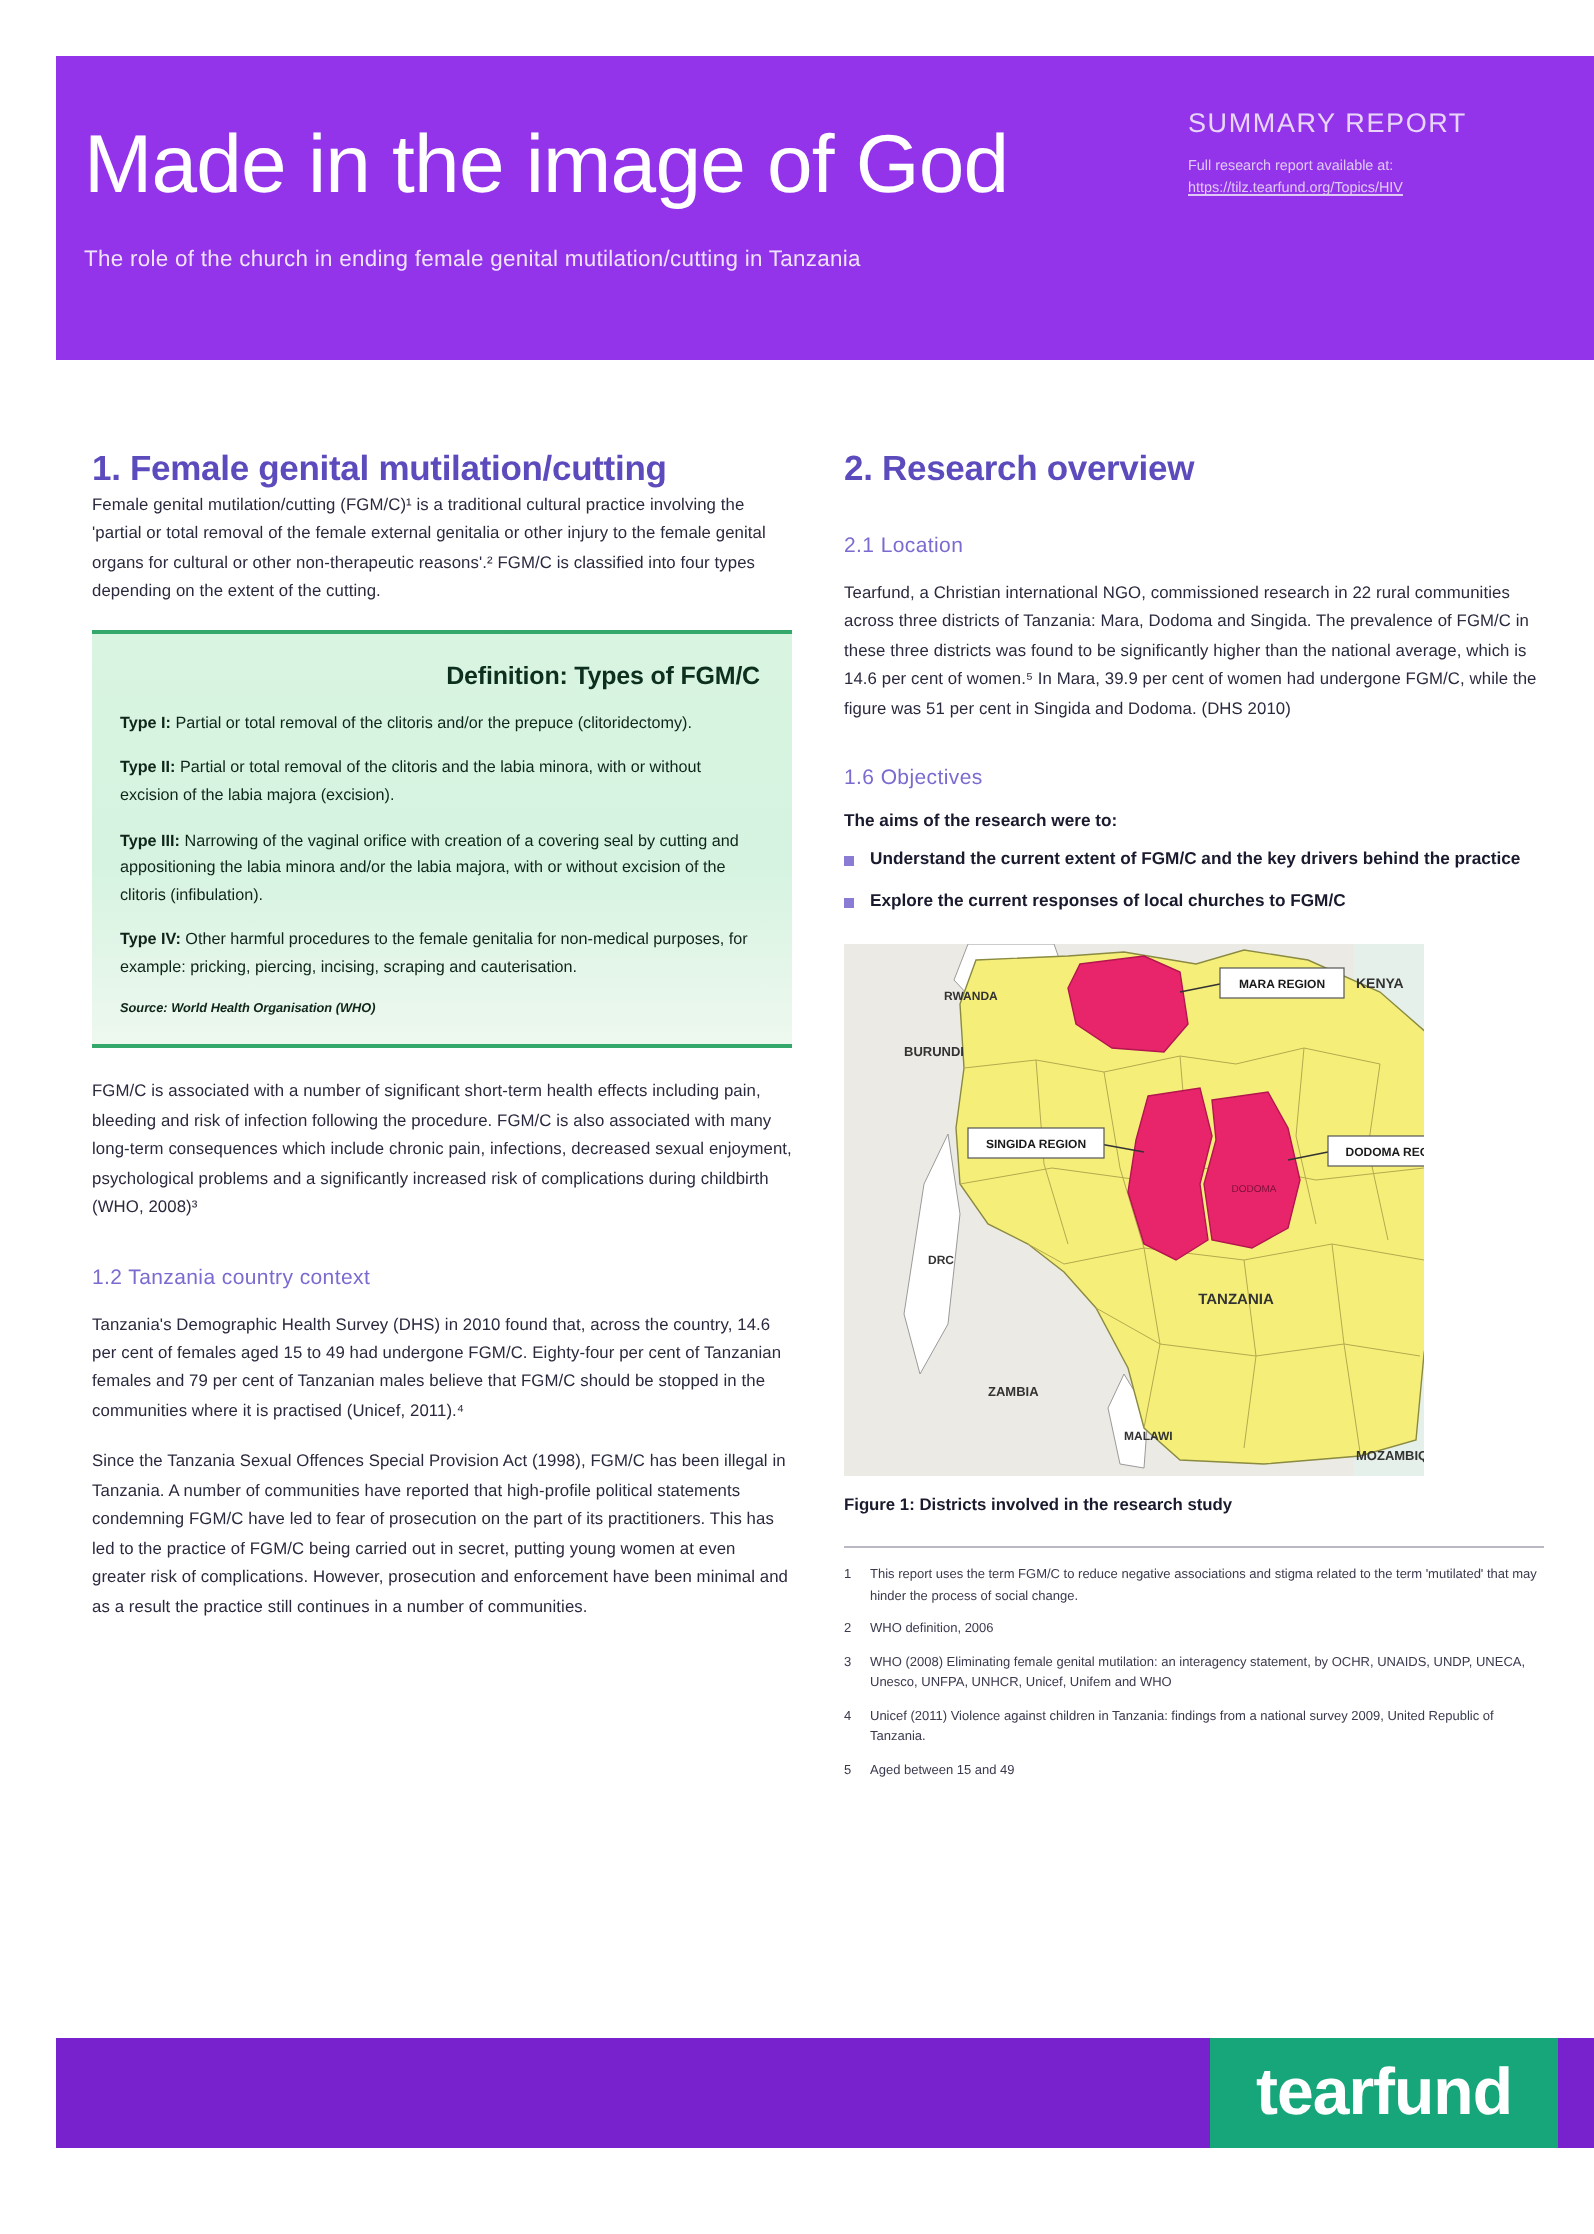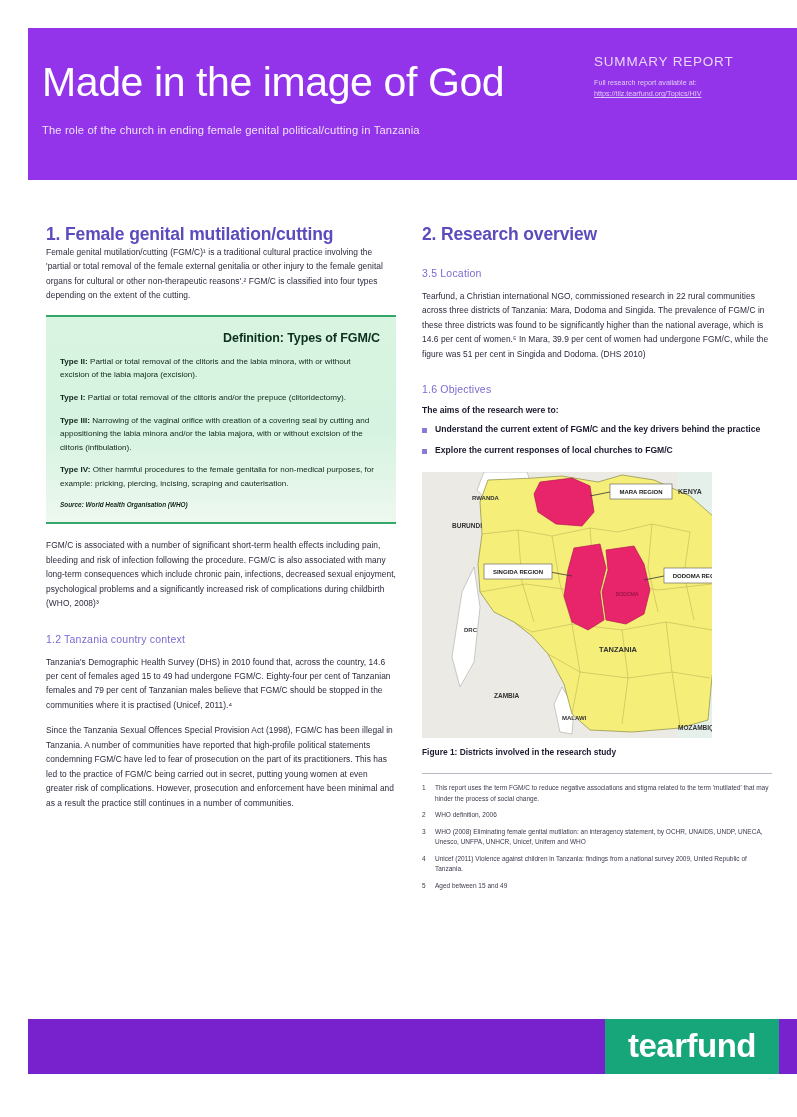--- a/index.html
+++ b/index.html
@@ -228,53 +228,53 @@
     justify-content: center;
     line-height: 1;
     padding-bottom: 3px;
   }
 </style>
 </head>
 <body>
 
 <div class="header">
   <div class="header-title">Made in the image of God</div>
-  <div class="header-subtitle">The role of the church in ending female genital political/cutting in Tanzania</div>
+  <div class="header-subtitle">The role of the church in ending female genital mutilation/cutting in Tanzania</div>
   <div class="header-right">
     <div class="sr-label">SUMMARY REPORT</div>
     <div class="sr-sub">Full research report available at:</div>
     <a class="sr-url" href="#">https://tilz.tearfund.org/Topics/HIV</a>
   </div>
 </div>
 
 <div class="content">
 
   <div class="col col-left">
     <h2 class="sec-title">1. Female genital mutilation/cutting</h2>
     <p class="body">Female genital mutilation/cutting (FGM/C)¹ is a traditional cultural practice involving the 'partial or total removal of the female external genitalia or other injury to the female genital organs for cultural or other non-therapeutic reasons'.² FGM/C is classified into four types depending on the extent of the cutting.</p>
 
     <div class="defbox">
       <h4>Definition: Types of FGM/C</h4>
+      <p><b>Type I:</b><span> Partial or total removal of the clitoris and/or the prepuce (clitoridectomy).</span></p>
       <p><b>Type II:</b><span> Partial or total removal of the clitoris and the labia minora, with or without excision of the labia majora (excision).</span></p>
-      <p><b>Type I:</b><span> Partial or total removal of the clitoris and/or the prepuce (clitoridectomy).</span></p>
       <p><b>Type III:</b><span> Narrowing of the vaginal orifice with creation of a covering seal by cutting and appositioning the labia minora and/or the labia majora, with or without excision of the clitoris (infibulation).</span></p>
       <p><b>Type IV:</b><span> Other harmful procedures to the female genitalia for non-medical purposes, for example: pricking, piercing, incising, scraping and cauterisation.</span></p>
       <p class="source">Source: World Health Organisation (WHO)</p>
     </div>
 
     <p class="body" style="margin-top:14px;">FGM/C is associated with a number of significant short-term health effects including pain, bleeding and risk of infection following the procedure. FGM/C is also associated with many long-term consequences which include chronic pain, infections, decreased sexual enjoyment, psychological problems and a significantly increased risk of complications during childbirth (WHO, 2008)³</p>
 
     <h3 class="sub-title">1.2 Tanzania country context</h3>
     <p class="body">Tanzania's Demographic Health Survey (DHS) in 2010 found that, across the country, 14.6 per cent of females aged 15 to 49 had undergone FGM/C. Eighty-four per cent of Tanzanian females and 79 per cent of Tanzanian males believe that FGM/C should be stopped in the communities where it is practised (Unicef, 2011).⁴</p>
     <p class="body">Since the Tanzania Sexual Offences Special Provision Act (1998), FGM/C has been illegal in Tanzania. A number of communities have reported that high-profile political statements condemning FGM/C have led to fear of prosecution on the part of its practitioners. This has led to the practice of FGM/C being carried out in secret, putting young women at even greater risk of complications. However, prosecution and enforcement have been minimal and as a result the practice still continues in a number of communities.</p>
   </div>
 
   <div class="col col-right">
     <h2 class="sec-title">2. Research overview</h2>
-    <h3 class="sub-title">3.5 Location</h3>
+    <h3 class="sub-title">2.1 Location</h3>
     <p class="body">Tearfund, a Christian international NGO, commissioned research in 22 rural communities across three districts of Tanzania: Mara, Dodoma and Singida. The prevalence of FGM/C in these three districts was found to be significantly higher than the national average, which is 14.6 per cent of women.⁵ In Mara, 39.9 per cent of women had undergone FGM/C, while the figure was 51 per cent in Singida and Dodoma. (DHS 2010)</p>
 
     <h3 class="sub-title">1.6 Objectives</h3>
     <div class="aims-lead">The aims of the research were to:</div>
     <ul class="bullets">
       <li>Understand the current extent of FGM/C and the key drivers behind the practice</li>
       <li>Explore the current responses of local churches to FGM/C</li>
     </ul>
 
     <div class="figure">

